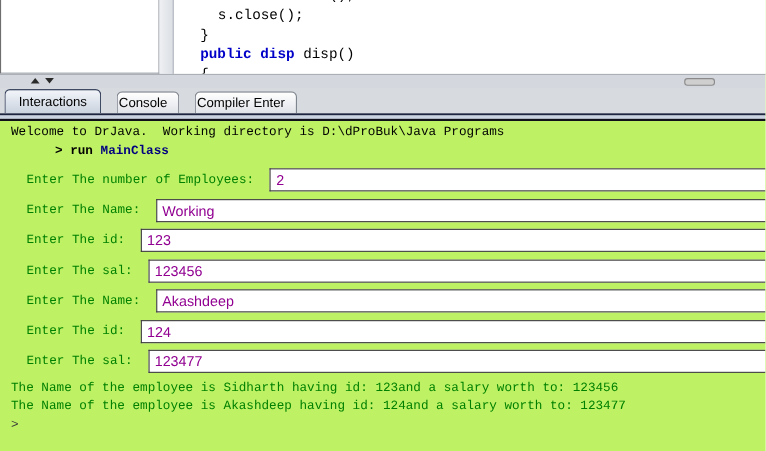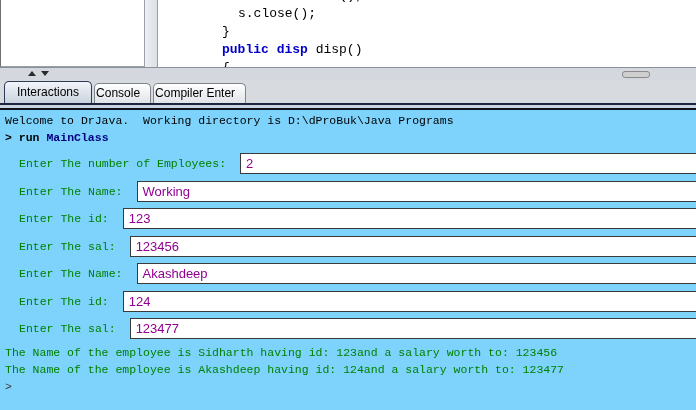--- a/index.html
+++ b/index.html
@@ -11,56 +11,56 @@
   .top-section{height:68px;display:flex;box-sizing:border-box;
                border-bottom:1px solid #8a9098;background:#fff;}
   .left-panel{width:145px;box-sizing:border-box;background:#fff;
               border-left:1px solid #6e6e6e;border-right:1px solid #9aa0a8;
               border-bottom:1px solid #9aa0a8;height:67px;}
   .v-splitter{width:12px;background:linear-gradient(90deg,#eef0f3,#dcdfe4);
               border-right:1px solid #9aa0a8;height:67px;}
   .editor{flex:1;background:#fff;overflow:hidden;
           font-family:"Liberation Mono",monospace;font-size:13px;line-height:18px;
           color:#000;}
-  .code-line{white-space:pre;margin-left:40px;}
+  .code-line{white-space:pre;}
   .indent1{padding-left:24px;}
   .indent2{padding-left:40px;}
   .first{margin-top:-13px;}
   .kw{color:#0000c8;font-weight:bold;}
 
   
   .h-splitter{height:12px;background:#d4d8de;position:relative;}
   .collapse-arrows{position:absolute;left:28px;top:3px;display:flex;gap:5px;align-items:center;}
   .tri-up{width:0;height:0;border-left:4px solid transparent;border-right:4px solid transparent;
           border-bottom:5px solid #2a2a2a;}
   .tri-down{width:0;height:0;border-left:4px solid transparent;border-right:4px solid transparent;
             border-top:5px solid #2a2a2a;}
   .grip{position:absolute;left:622px;top:3px;width:26px;height:5px;background:#cfcfcf;
         border:1px solid #8a8a8a;border-radius:3px;}
 
   
   .tab-bar{height:23px;background:#d7dade;display:flex;align-items:flex-end;
-           padding-left:4px;gap:2px;}
+           padding-left:4px;gap:14px;}
   .tab{box-sizing:border-box;font-size:12px;color:#000;white-space:nowrap;
        border:1px solid #7f858e;border-bottom:none;border-radius:5px 5px 0 0;
        background:linear-gradient(#ffffff,#e0e3e8);padding:2px 10px 3px 1px;}
   .tab.selected{background:linear-gradient(#f2f5fa,#c9d2de);
        border:1px solid #2f3a56;border-bottom:none;padding:3px 12px 4px 12px;}
 
   
   .line-navy{height:2px;background:#1c2440;}
   .line-light{height:3px;background:#c9d3e2;}
   .line-dark{height:2px;background:#10101a;}
 
   
-  .interactions{flex:1;background:#7dd3fc;overflow:hidden;
+  .interactions{flex:1;background:#bef264;overflow:hidden;
                 font-family:"Liberation Mono",monospace;font-size:11.5px;
-                padding:2px 0 0 5px;box-sizing:border-box;}
+                padding:2px 0 0 10px;box-sizing:border-box;}
   .txt-line{line-height:17px;white-space:pre;color:#000;}
-  .cmd-line{line-height:17px;white-space:pre;font-weight:bold;color:#000;}
+  .cmd-line{line-height:17px;white-space:pre;font-weight:bold;color:#000;margin-left:40px;}
   .cmd-line .cls{color:#000080;}
   .out-green{color:#008000;}
   .io-row{display:flex;align-items:center;height:21px;margin-top:6.5px;}
   .io-row.firstrow{margin-top:7px;}
   .io-label{color:#008000;white-space:pre;margin-right:14px;margin-left:14px;}
   .stdin-box{flex:1;height:21px;box-sizing:border-box;background:#fff;
              border:1px solid #3a3a3a;border-right:none;display:flex;align-items:center;
              padding-left:5px;}
   .stdin-text{font-family:"Liberation Sans",sans-serif;font-size:13px;color:#910091;}
   .outputs{margin-top:5px;}

